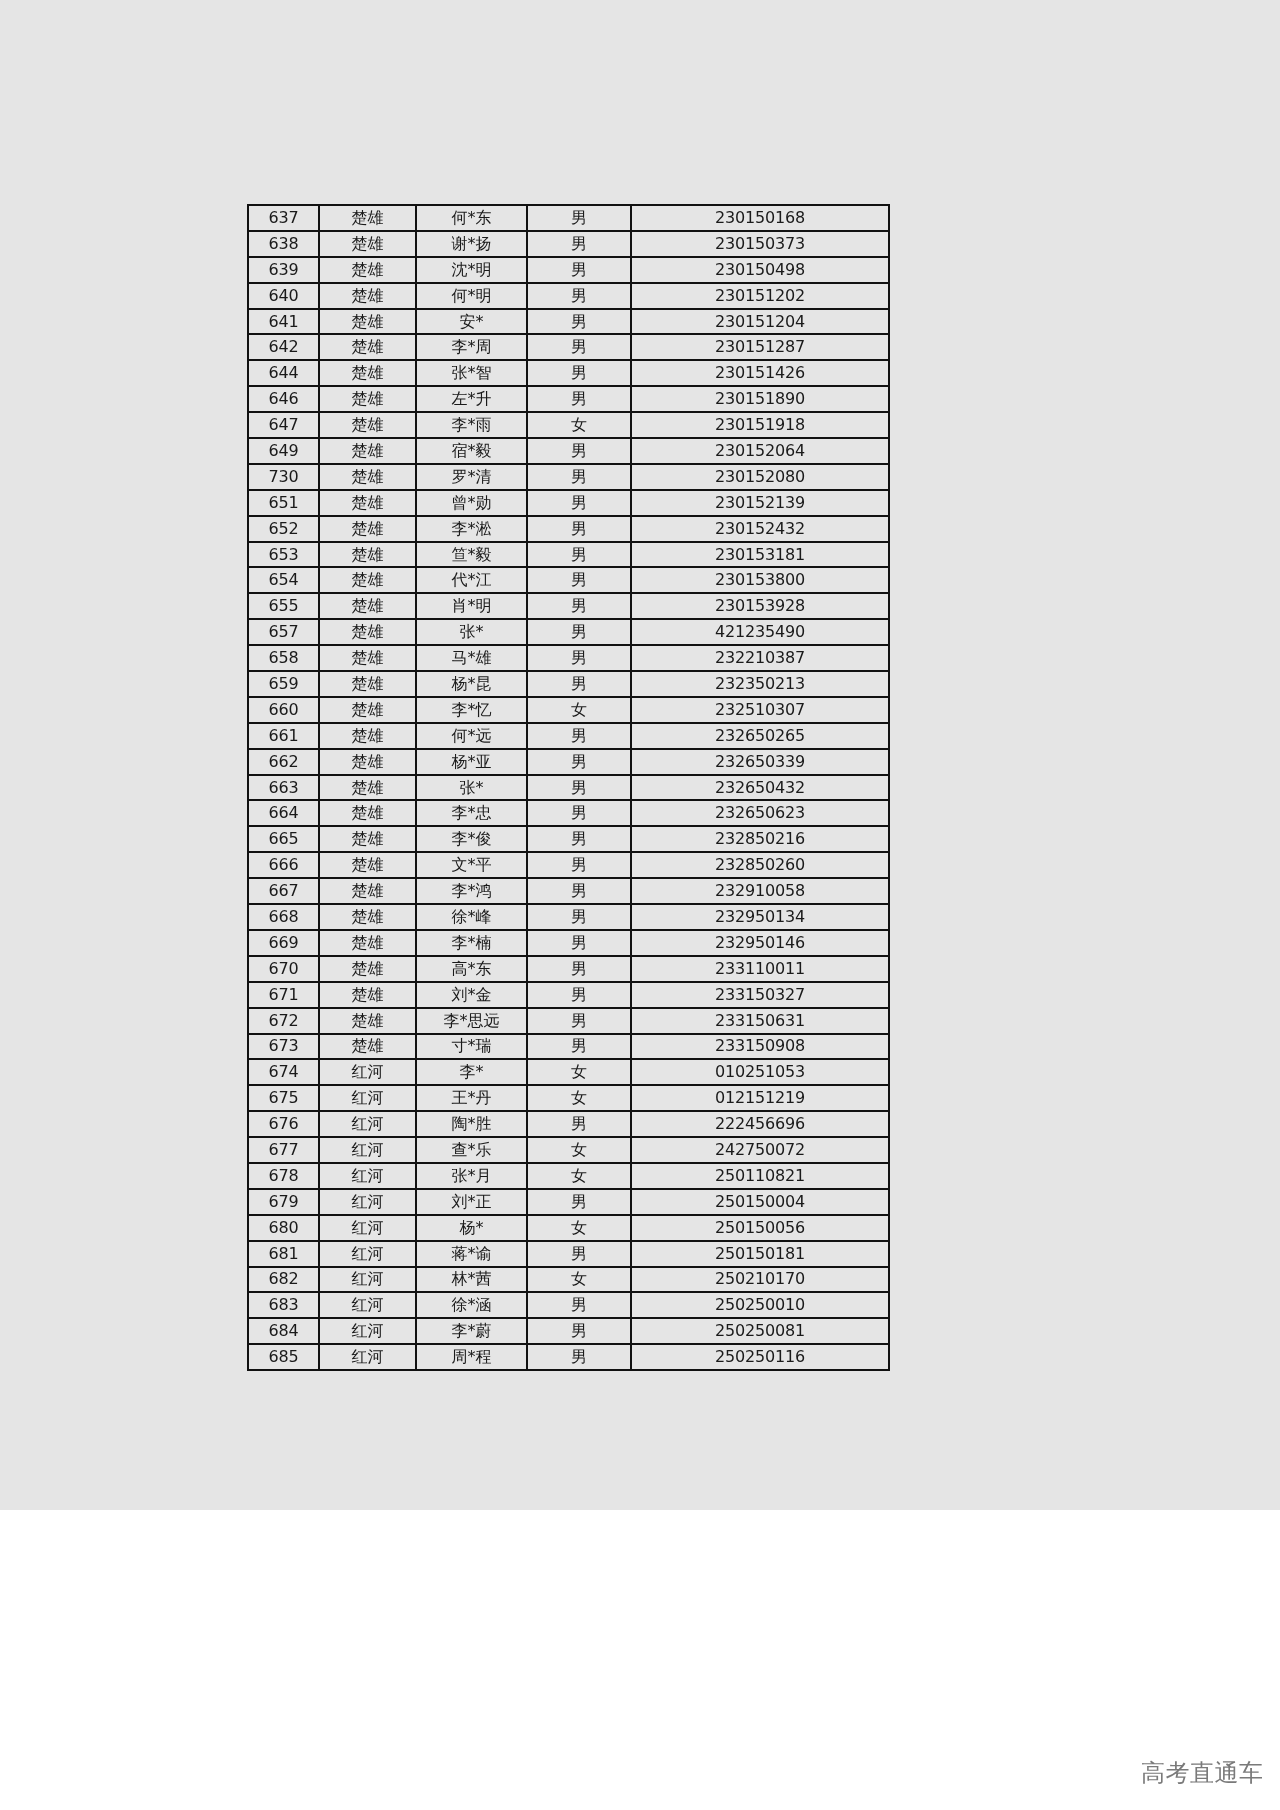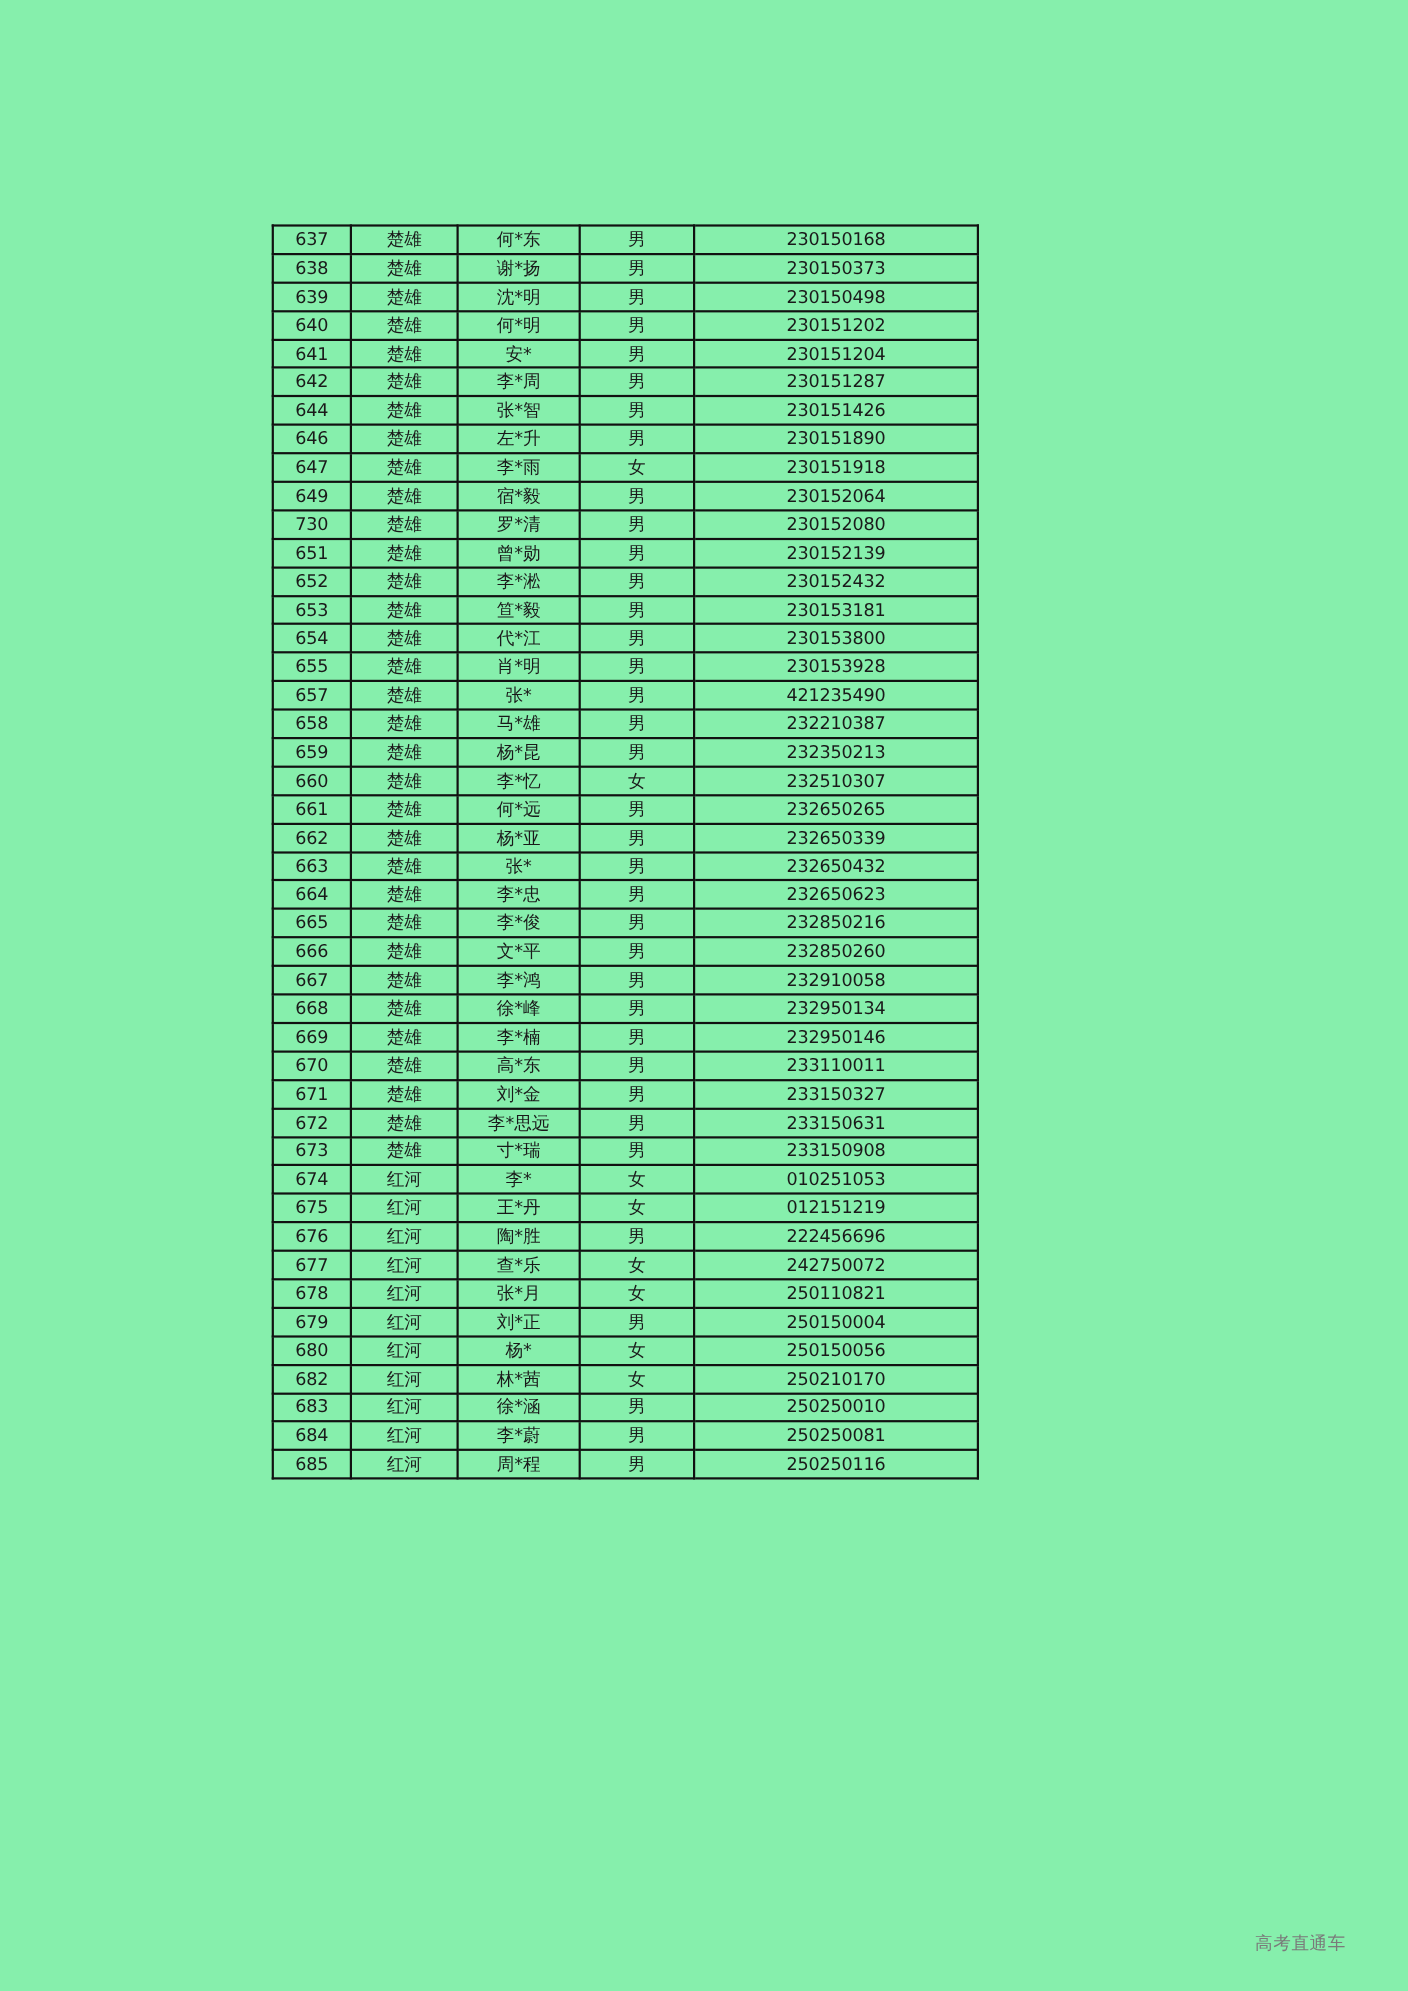--- a/index.html
+++ b/index.html
@@ -11,22 +11,22 @@
       width: 1280px;
       height: 1810px;
       position: relative;
       overflow: hidden;
       font-family: "DejaVu Sans", "Liberation Sans", sans-serif;
       color: #1a1a1a;
     }
     .page {
       position: absolute;
       left: 0; top: 0;
-      width: 1280px; height: 1810px;
-      background: #86efac;
+      width: 1280px; height: 1510px;
+      background: #e5e5e5;
     }
     table.roster {
       position: absolute;
       left: 247px;
       top: 204px;
       width: 641px;
       border-collapse: collapse;
       border: 2.5px solid #111;
       table-layout: fixed;
     }
@@ -44,21 +44,21 @@
     col.c-no { width: 71px; }
     col.c-region { width: 97px; }
     col.c-name { width: 111px; }
     col.c-gender { width: 104px; }
     col.c-id { width: 258px; }
     td.num { font-family: "DejaVu Sans", sans-serif; font-size: 15.5px; letter-spacing: -0.2px; }
     .watermark {
       position: absolute;
       left: 1141px;
       top: 1757px;
-      font-size: 16px;
+      font-size: 24px;
       color: #7a7a7a;
       letter-spacing: 0.5px;
       font-family: Liberation Sans, sans-serif;
     }
   </style>
 </head>
 <body>
 
 <div class="page">
   <table class="roster">
@@ -344,20 +344,27 @@
           <td class="num">250150004</td>
         </tr>
         <tr>
           <td class="num">680</td>
           <td>红河</td>
           <td>杨*</td>
           <td>女</td>
           <td class="num">250150056</td>
         </tr>
         <tr>
+          <td class="num">681</td>
+          <td>红河</td>
+          <td>蒋*谕</td>
+          <td>男</td>
+          <td class="num">250150181</td>
+        </tr>
+        <tr>
           <td class="num">682</td>
           <td>红河</td>
           <td>林*茜</td>
           <td>女</td>
           <td class="num">250210170</td>
         </tr>
         <tr>
           <td class="num">683</td>
           <td>红河</td>
           <td>徐*涵</td>

